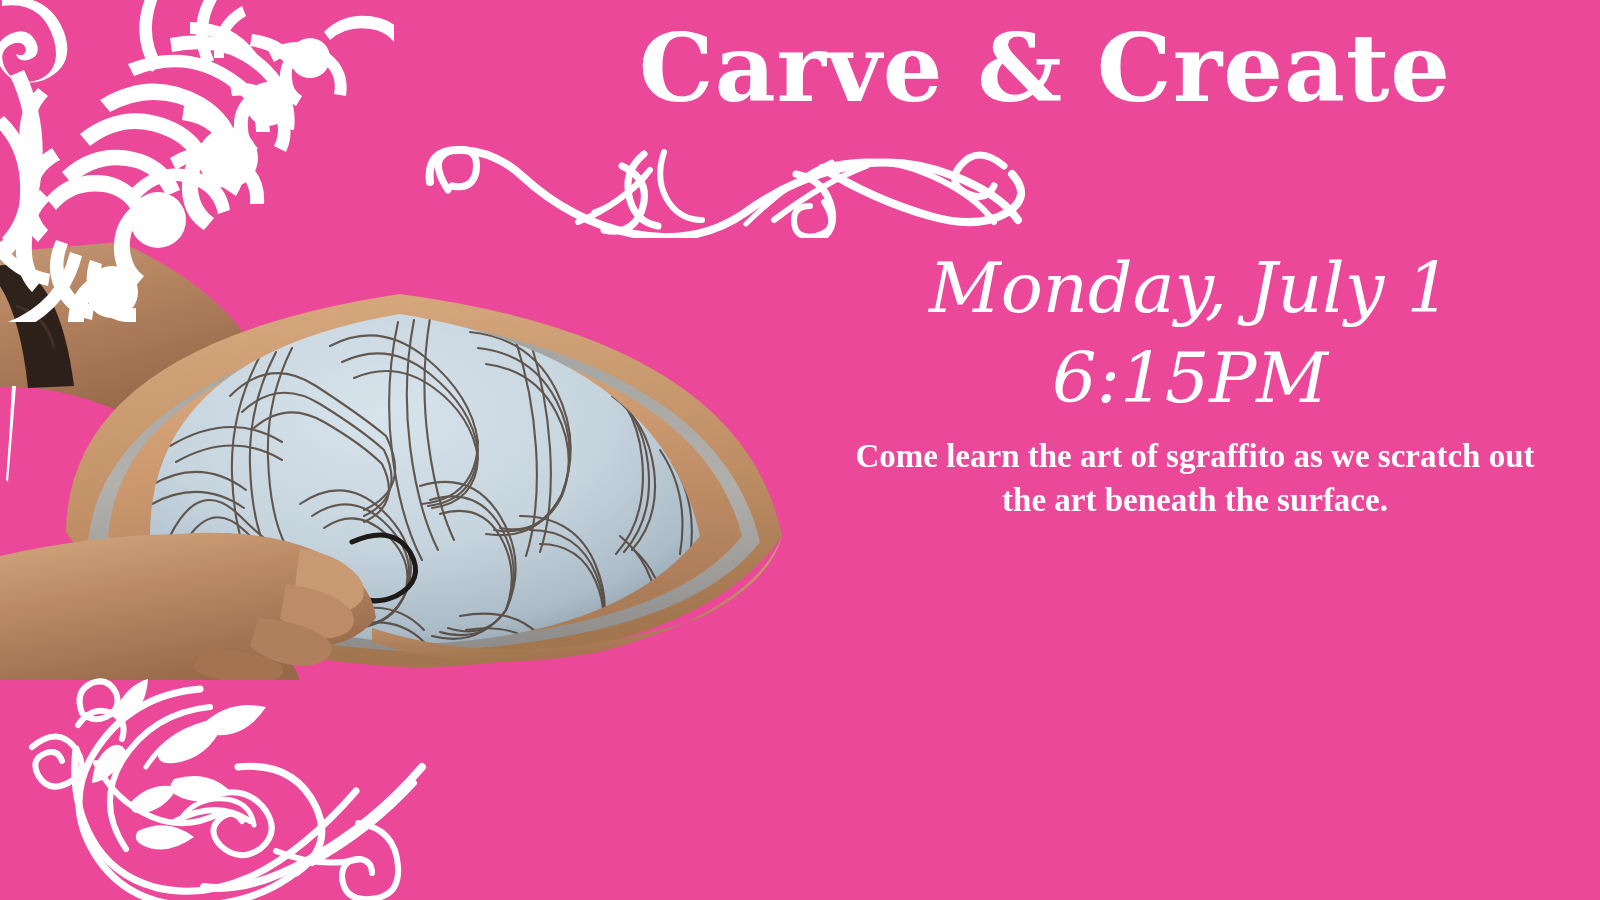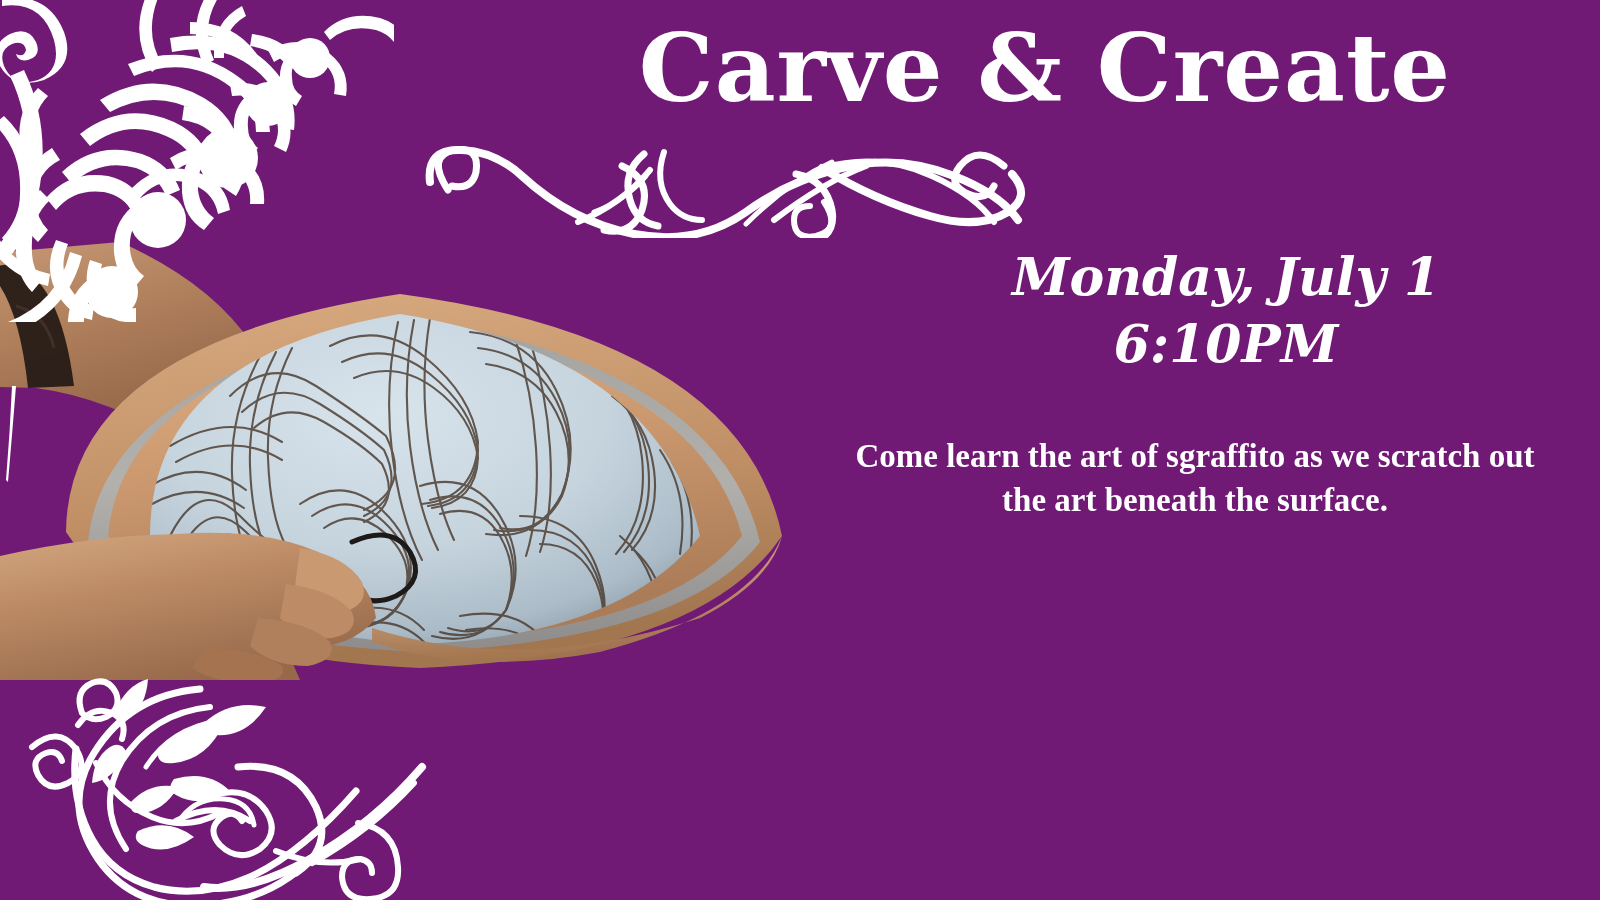--- a/index.html
+++ b/index.html
@@ -5,21 +5,21 @@
   html, body {
     margin: 0;
     padding: 0;
     background: #6b584c;
   }
   #poster {
     position: relative;
     width: 1600px;
     height: 900px;
     overflow: hidden;
-    background: #701a75;
+    background: #ec4899;
     font-family: "Liberation Serif", serif;
   }
 
   
   .flourish { position: absolute; pointer-events: none; }
 
   #corner-flourish-tl { left: -6px; top: -8px; width: 400px; height: 330px; }
   #divider-flourish   { left: 408px; top: 138px; width: 625px; height: 100px; }
   #corner-flourish-bl { left: 18px; top: 655px; width: 420px; height: 250px; }
 
@@ -46,29 +46,28 @@
     top: 16px;
     width: 1010px;
     font-family: "DejaVu Serif", serif;
     font-weight: bold;
     font-size: 94px;
     letter-spacing: 1px;
     line-height: 1.12;
   }
 
   #date-block {
-    left: 886px;
+    left: 850px;
     top: 244px;
     width: 680px;
     font-family: "DejaVu Serif", serif;
     font-style: italic;
-    font-size: 52px;
+    font-size: 70px;
     line-height: 1.28;
     white-space: normal;
-    font-weight: bold;
   }
 
   #body-copy {
     left: 845px;
     top: 435px;
     width: 700px;
     font-family: Liberation Serif, serif;
     font-weight: bold;
     font-size: 33px;
     line-height: 1.33;
@@ -320,19 +319,19 @@
   </div>
 
   <svg class="flourish" style="left:2px; top:386px; width:24px; height:100px;" viewBox="0 0 24 100">
     <path d="M14 0 q-4 50-8 96 l-2-2 q4-48 6-94 Z" fill="#ffffff"></path>
   </svg>
 
   <div id="title" class="txt">Carve &amp; Create</div>
 
   <div id="date-block" class="txt">
     <div>Monday, July 1</div>
-    <div>6:10PM</div>
+    <div>6:15PM</div>
   </div>
 
   <div id="body-copy" class="txt">Come learn the art of sgraffito as we scratch out the art beneath the surface.</div>
 
 
 </div>
 
 </body></html>

